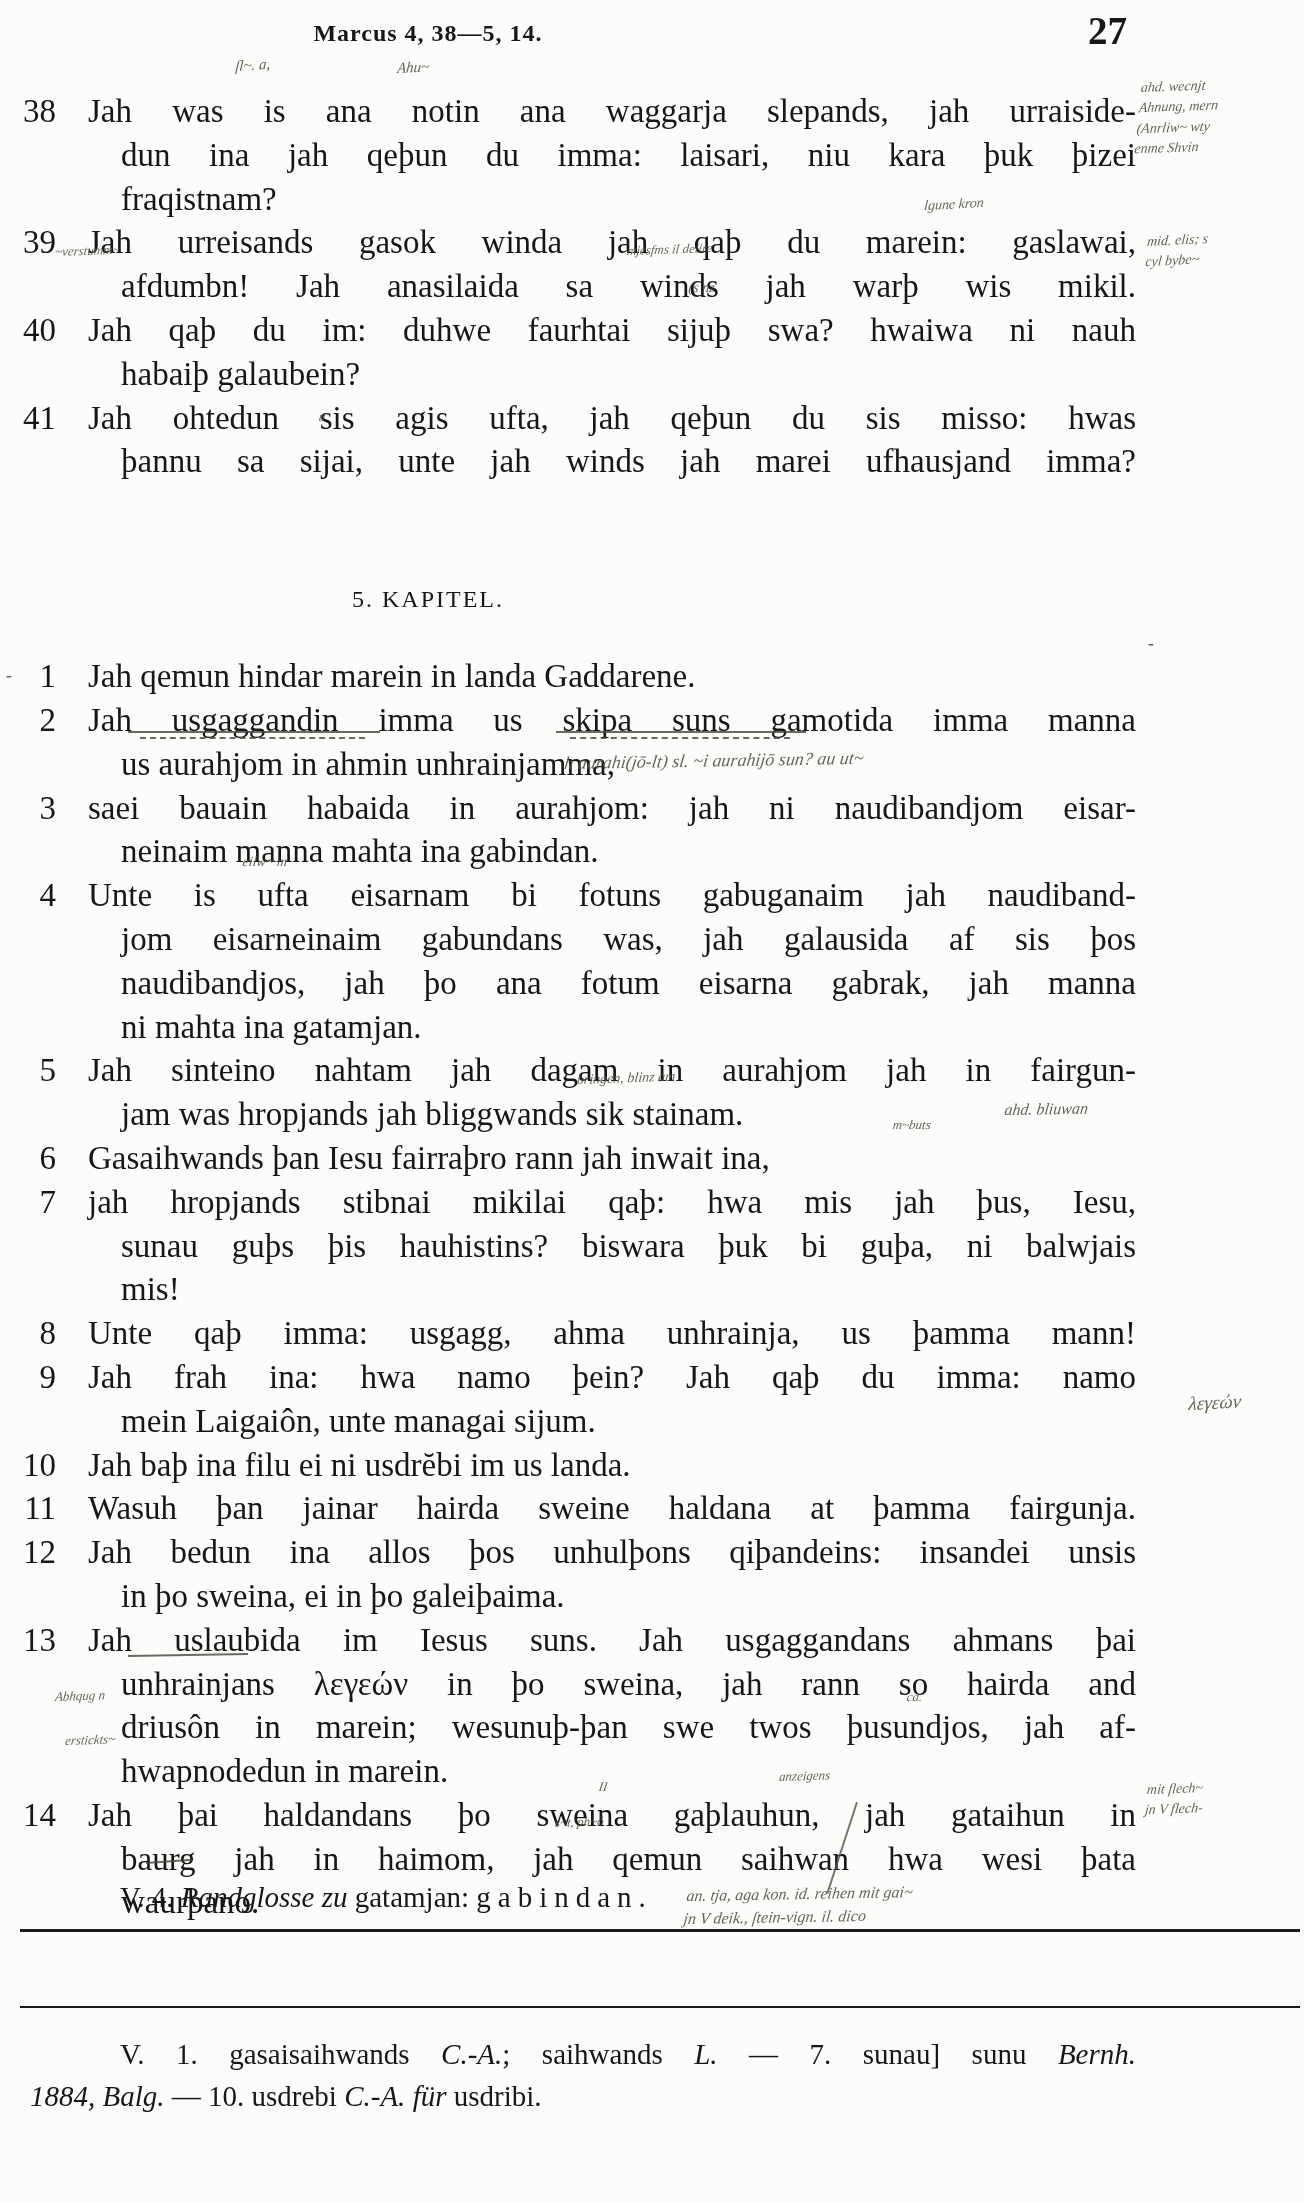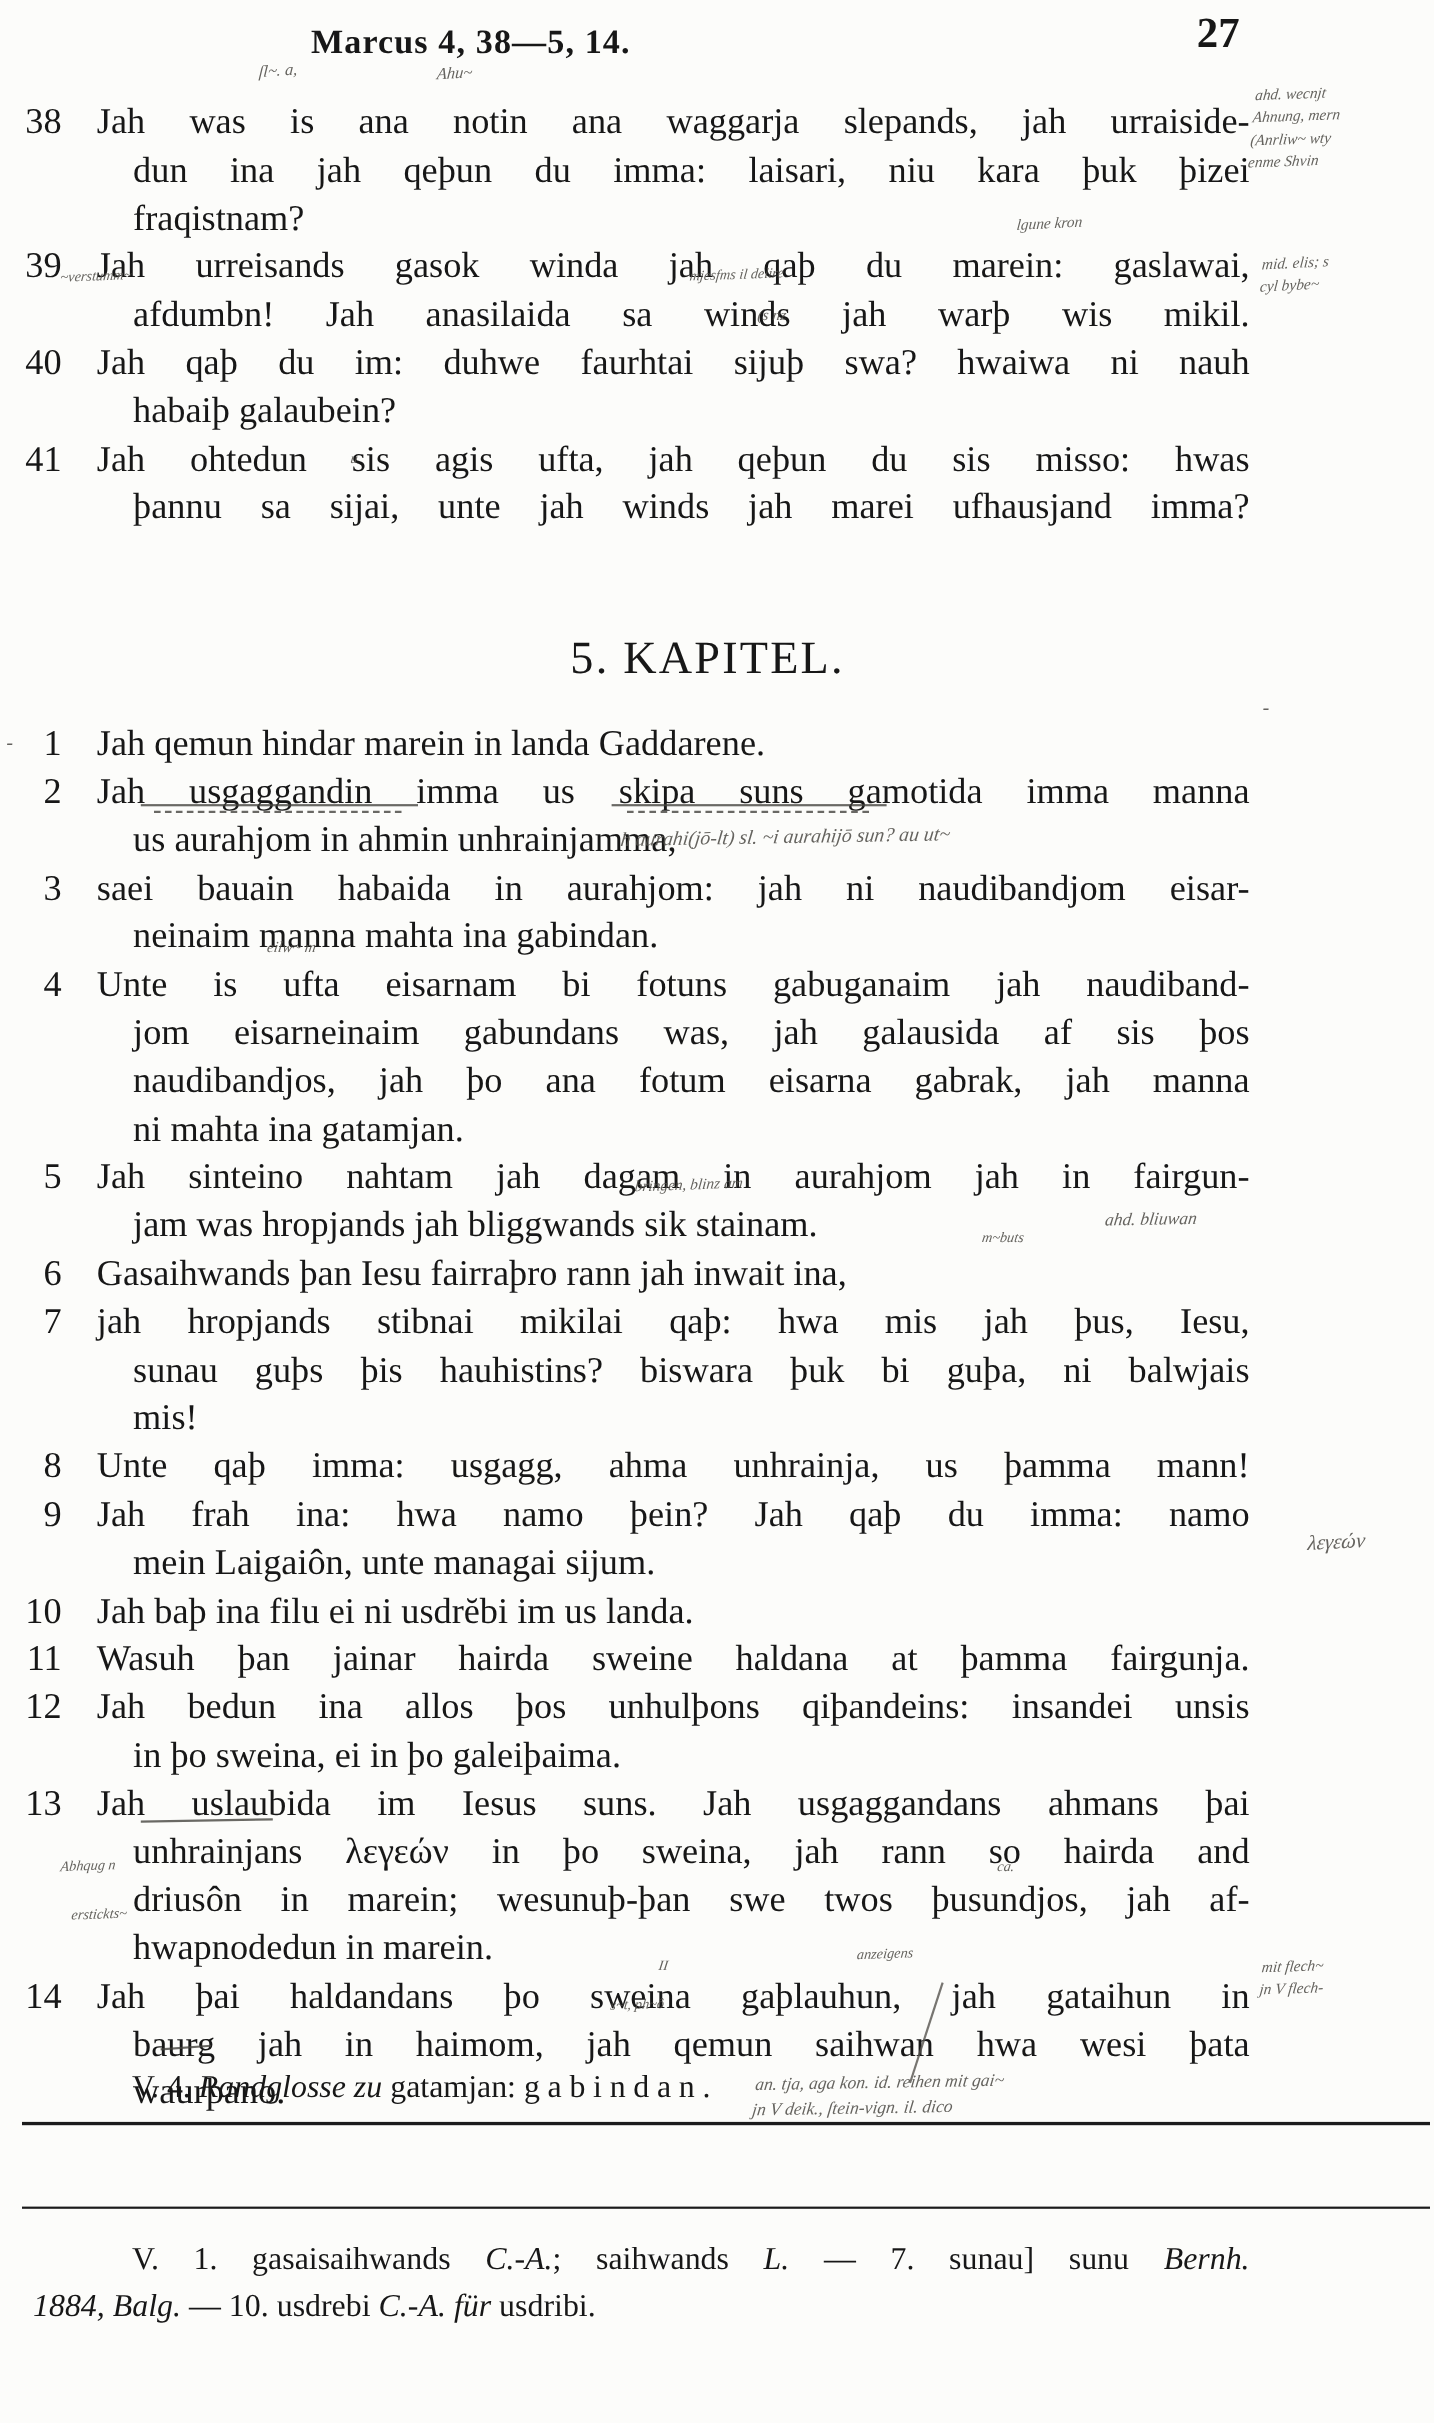--- a/index.html
+++ b/index.html
@@ -5,38 +5,38 @@
   * { margin:0; padding:0; box-sizing:border-box; }
   html,body { background:#e9e9e5; }
   .page {
     position:relative; width:1304px; height:2203px;
     background:#fcfcfa; color:#171717;
     font-family:"Liberation Serif", serif;
     overflow:hidden; margin:0 auto;
   }
   .header-title {
     position:absolute; left:88px; top:20px; width:680px;
-    text-align:center; font-size:31px; font-weight:bold; letter-spacing:1px;
+    text-align:center; font-size:24px; font-weight:bold; letter-spacing:1px;
   }
   .page-number {
     position:absolute; left:1088px; top:8px; width:90px;
     font-size:39px; font-weight:bold;
   }
   .text-col { position:absolute; left:88px; top:90px; width:1048px; }
   .verse { position:relative; }
   .vnum {
     position:absolute; left:-80px; top:0; width:48px;
     text-align:right; font-size:33px; line-height:43.8px;
   }
   .vline { font-size:33px; line-height:43.8px; }
   .vline.cont { padding-left:33px; }
   .vline.just { text-align:justify; text-align-last:justify; }
   .chapter-heading {
-    margin-top:92px; width:680px; text-align:right;
-    font-size:42px; line-height:46px; letter-spacing:2px;
+    margin-top:92px; width:680px; text-align:center;
+    font-size:24px; line-height:46px; letter-spacing:2px;
   }
   .ch5 { margin-top:33px; }
   .rule { position:absolute; background:#1b1b1b; }
   .footnote { position:absolute; font-size:29px; line-height:40px; }
   .footnote.justified { text-align:justify; text-align-last:justify; }
   .it { font-style:italic; }
   .sperr { letter-spacing:7px; }
   .hw {
     position:absolute; font-family:"Liberation Serif", serif; font-style:italic;
     color:#514f4a; white-space:nowrap; line-height:1.45;

